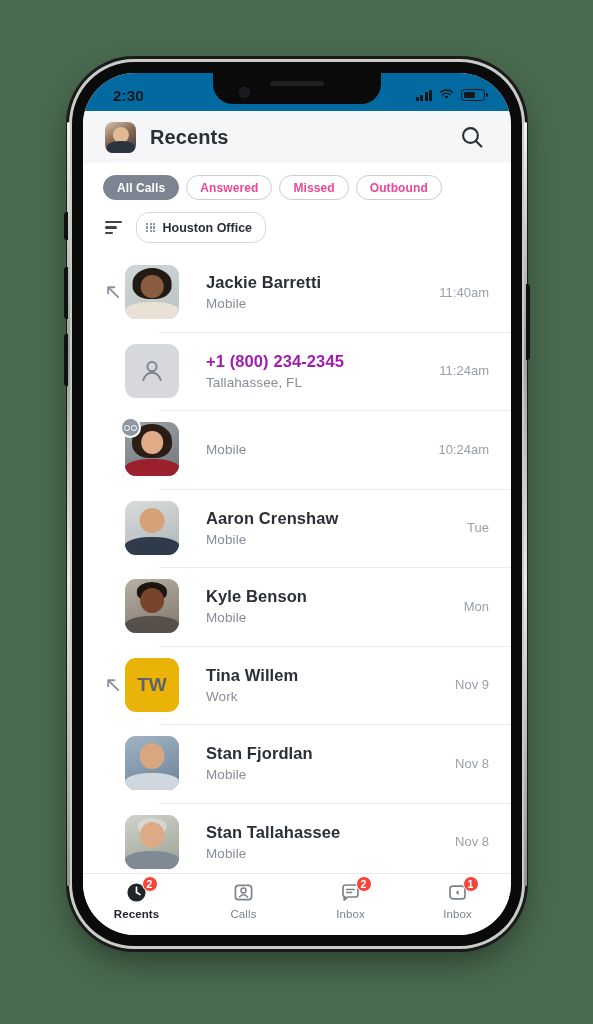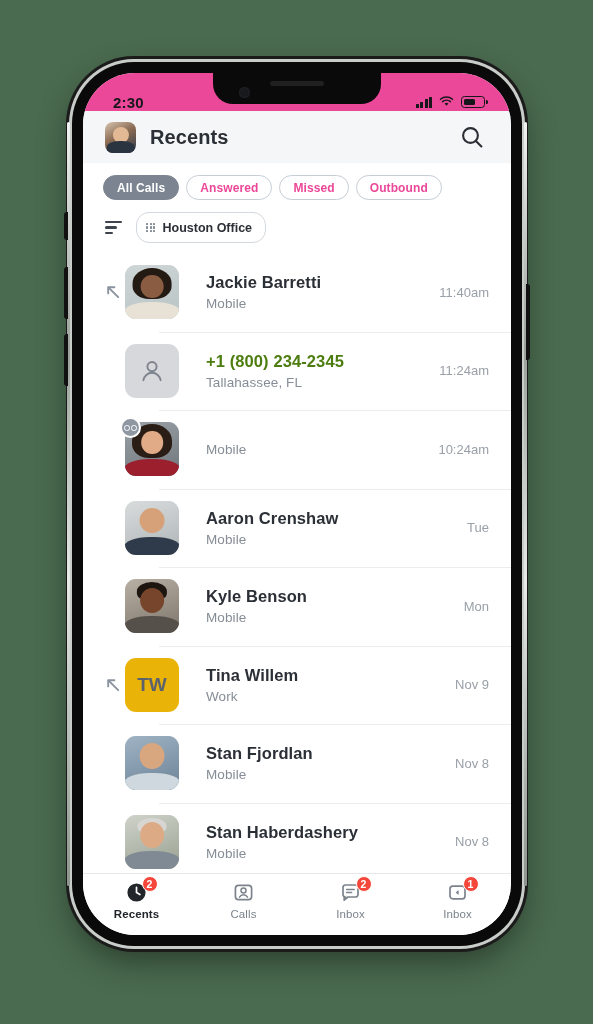--- a/index.html
+++ b/index.html
@@ -68,22 +68,22 @@
   .notch-camera {
     position: absolute; top: 14px; left: 26px;
     width: 11px; height: 11px; border-radius: 50%;
     background: #17191c;
     box-shadow: inset 0 0 2px #2d3238;
   }
 
   
   .status-bar {
     height: 38px; flex: none;
-    background: #ec4899;
-    display: flex; align-items: flex-end; justify-content: space-between;
+    background: #0369a1;
+    display: flex; align-items: center; justify-content: space-between;
     padding: 6px 26px 0 30px;
     position: relative; z-index: 30;
   }
   .status-time { font-size: 15px; font-weight: 700; color: #15171a; letter-spacing: .2px; }
   .status-icons { display: flex; align-items: center; gap: 7px; }
 
   .ic-signal { display: flex; align-items: flex-end; gap: 1.5px; height: 11px; }
   .ic-signal i { width: 3px; background: #15171a; border-radius: .6px; display: block; }
   .ic-signal i:nth-child(1) { height: 4px; }
   .ic-signal i:nth-child(2) { height: 6px; }
@@ -219,21 +219,21 @@
     width: 5.5px; height: 5.5px; border-radius: 50%;
     border: 1.4px solid #fff; display: block;
   }
 
   .row-main { flex: 1; min-width: 0; padding-left: 27px; }
   .row-name {
     font-size: 16.5px; font-weight: 700; color: #2b2f36;
     letter-spacing: .1px; margin-bottom: 4px;
     white-space: nowrap; overflow: hidden; text-overflow: ellipsis;
   }
-  .row-name.missed { color: #4d7c0f; }
+  .row-name.missed { color: #a21caf; }
   .row-sub { font-size: 13.5px; color: #868d96; letter-spacing: .1px; }
   .row-time { font-size: 13px; color: #9aa0a8; flex: none; padding-left: 8px; white-space: nowrap; }
 
   
   .tab-bar {
     flex: none; height: 62px;
     background: #fff;
     border-top: 1px solid #e6e8ea;
     display: flex; align-items: flex-start;
     padding-top: 7px;
@@ -478,21 +478,21 @@
           <div class="av">
               <div class="ph">
             <div class="bg" style="background:linear-gradient(160deg,#cfd3cb,#98a08f)"></div>
             <div class="hair" style="top:6%;width:54%;height:30%;background:#d8d6d2"></div>
             <div class="head" style="top:14%;width:44%;height:48%;background:#dcab85"></div>
             <div class="body" style="background:#7f8a94"></div>
           </div>
             </div>
         </div>
         <div class="row-main">
-          <div class="row-name">Stan Haberdashery</div>
+          <div class="row-name">Stan Tallahassee</div>
           <div class="row-sub">Mobile</div>
         </div>
         <div class="row-time">Nov 8</div>
       </div>
 
     </div>
 
     <div class="tab-bar">
 
       <div class="tab active">

